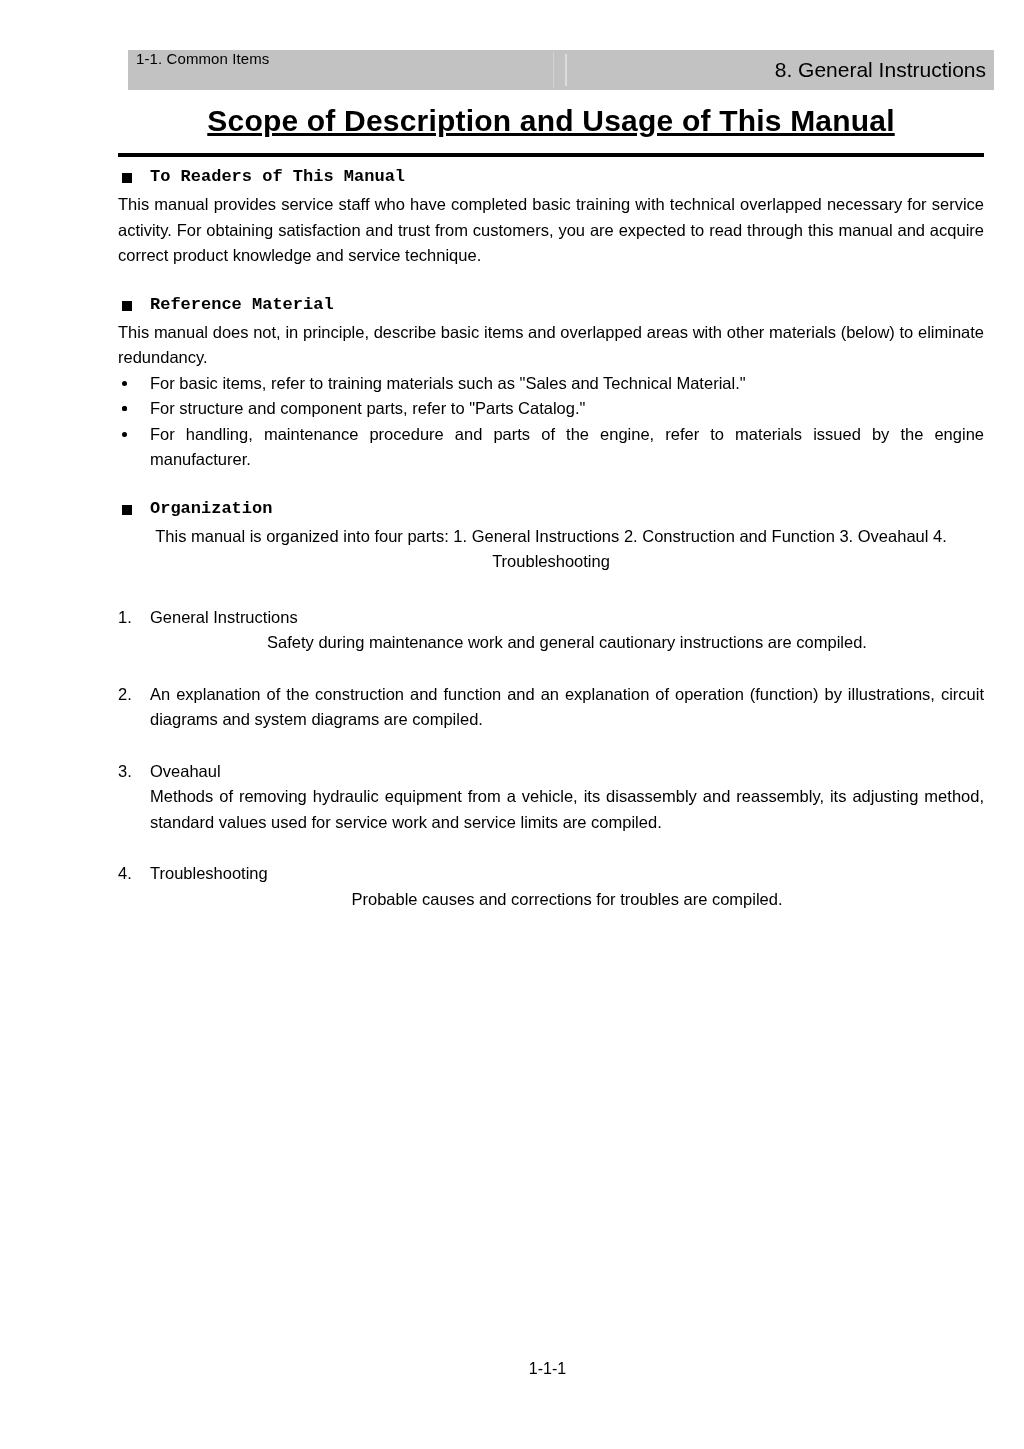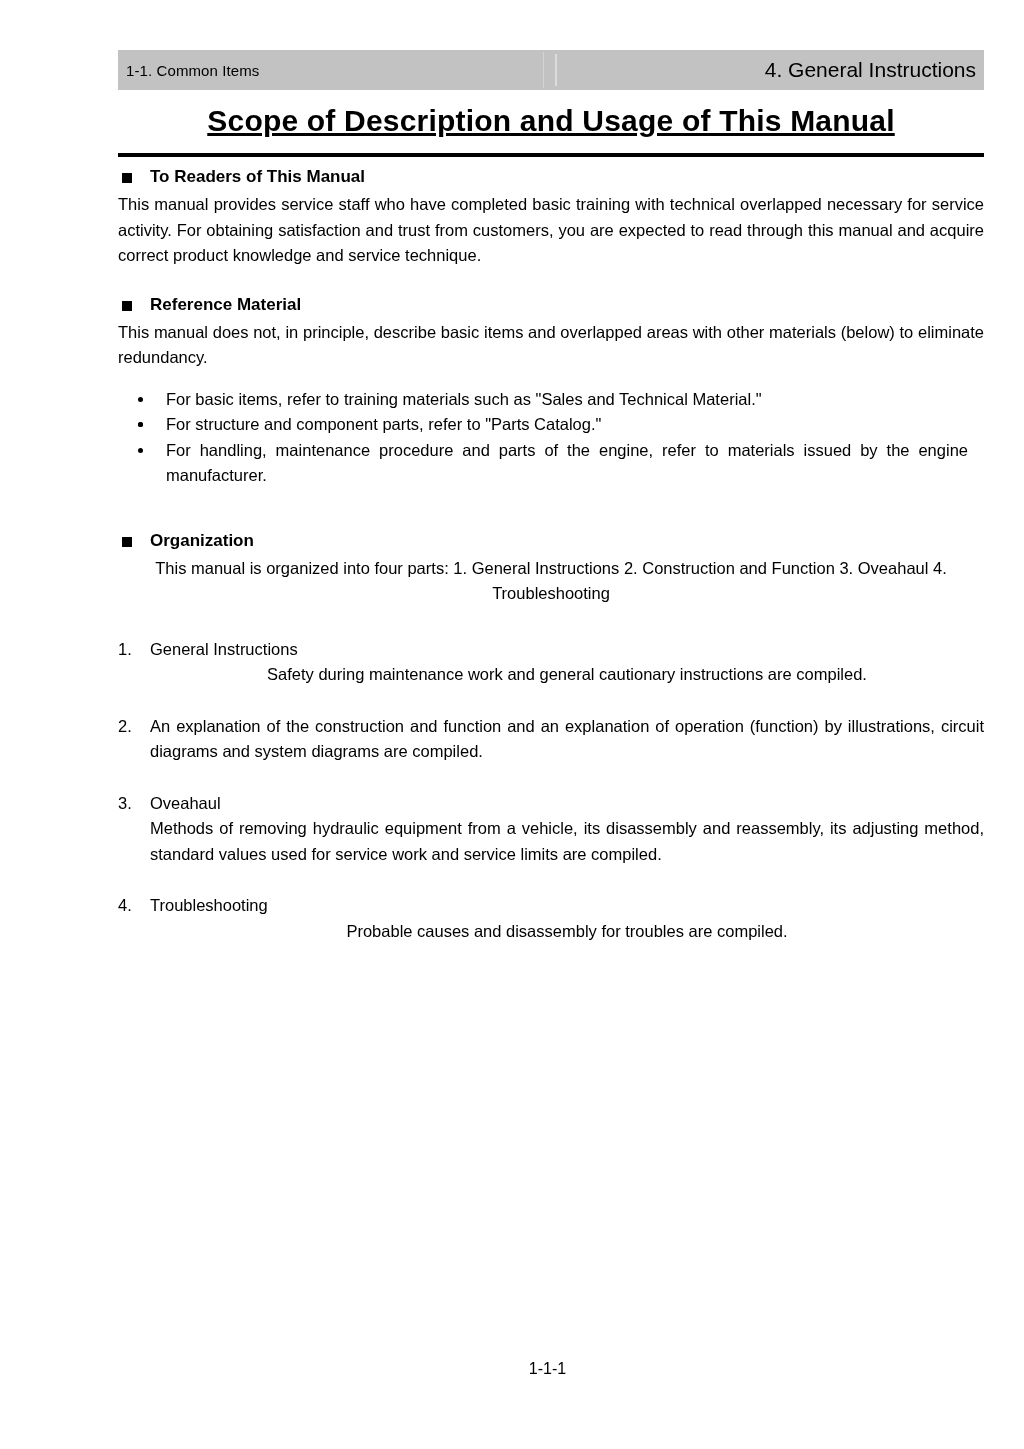--- a/index.html
+++ b/index.html
@@ -19,27 +19,26 @@
   .page {
     position: absolute;
     left: 0; top: 0;
     width: 1024px;
     height: 1449px;
   }
 
   
   .header-bar {
     position: absolute;
-    left: 118px;
+    left: 128px;
     top: 50px;
     width: 866px;
     height: 40px;
     background: #c2c2c2;
     display: flex;
-    align-items: center;
   }
   .header-left {
     font-size: 15px;
     padding-left: 8px;
     white-space: nowrap;
     letter-spacing: .1px;
   }
   .header-divider {
     position: absolute;
     left: 425px;
@@ -94,20 +93,21 @@
     width: 866px;
   }
 
   .sec-head {
     font-size: 17px;
     font-weight: bold;
     margin: 0 0 3px 0;
     padding-left: 32px;
     position: relative;
     line-height: 24px;
+    font-family: Liberation Mono, monospace;
   }
   .sq-bullet {
     position: absolute;
     left: 4px;
     top: 8px;
     width: 10px;
     height: 10px;
     background: #000000;
     display: block;
   }
@@ -121,21 +121,21 @@
   }
   p.para.last-nojust {
     text-align: center;
   }
   .gap-md  { height: 24px; }
   .gap-lg  { height: 30px; }
 
   
   ul.dot-list {
     list-style: none;
-    margin: 16px;
+    margin: 0;
     padding: 0;
   }
   ul.dot-list > li {
     position: relative;
     padding-left: 32px;
     font-size: 16.5px;
     line-height: 25.5px;
     text-align: justify;
     text-justify: inter-word;
   }
@@ -194,21 +194,21 @@
 </style>
 </head>
 <body>
 
 <div class="page">
 
   <div class="header-bar">
     <span class="header-left">1-1. Common Items</span>
     <span class="header-divider"></span>
     <span class="header-divider2"></span>
-    <span class="header-right">4. General Instructions</span>
+    <span class="header-right">8. General Instructions</span>
   </div>
 
   <div class="doc-title">Scope of Description and Usage of This Manual</div>
   <div class="title-rule"></div>
 
   <div class="body-area">
 
     <div>
       <div class="sec-head">
         <span class="sq-bullet"></span>
@@ -266,21 +266,21 @@
           <div class="li-body">An explanation of the construction and function and an explanation of operation (function) by illustrations, circuit diagrams and system diagrams are compiled.</div>
         </li>
         <li>
           <span class="num">3.</span>
           <div class="li-title">Oveahaul</div>
           <div class="li-body">Methods of removing hydraulic equipment from a vehicle, its disassembly and reassembly, its adjusting method, standard values used for service work and service limits are compiled.</div>
         </li>
         <li>
           <span class="num">4.</span>
           <div class="li-title">Troubleshooting</div>
-          <div class="li-body nojust">Probable causes and disassembly for troubles are compiled.</div>
+          <div class="li-body nojust">Probable causes and corrections for troubles are compiled.</div>
         </li>
       </ol>
     </div>
 
   </div>
 
   <div class="page-number">1-1-1</div>
 
 </div>
 

